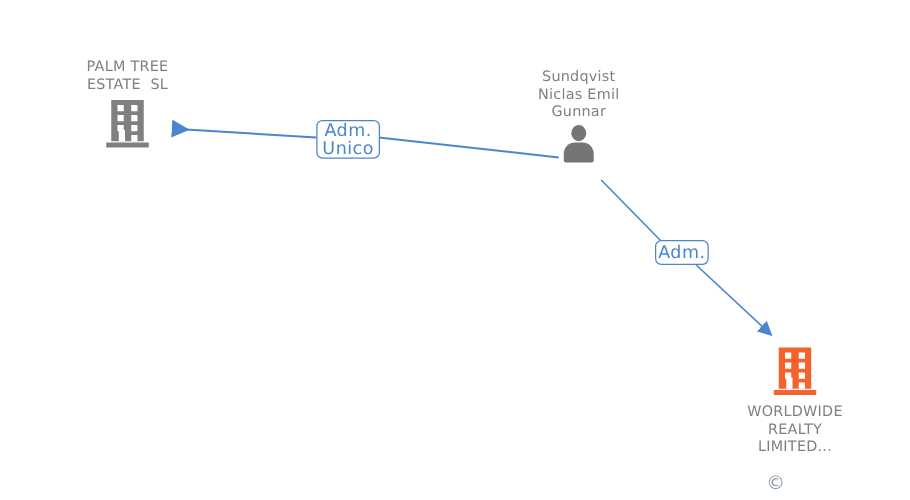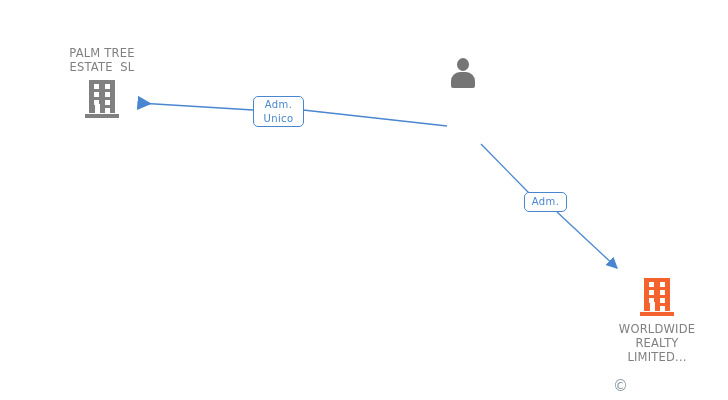--- a/index.html
+++ b/index.html
@@ -108,21 +108,21 @@
     border-radius: 9px 9px 2px 2px;
   }
 
   
   .rel-box {
     position: absolute;
     border: 1px solid #4a86d0;
     border-radius: 5px;
     background: #ffffff;
     color: #4a86d0;
-    font-size: 10px;
+    font-size: 14px;
     line-height: 14px;
     text-align: center;
     font-family: "DejaVu Sans", sans-serif;
     letter-spacing: 0.4px;
     white-space: pre;
     display: flex;
     align-items: center;
     justify-content: center;
     box-sizing: border-box;
   }
@@ -188,27 +188,30 @@
       <div class="win" style="left:9px;  top:12px;"></div>
       <div class="win" style="left:20px; top:12px;"></div>
       <div class="win" style="left:9px;  top:20px;"></div>
       <div class="win" style="left:20px; top:20px;"></div>
       <div class="win" style="left:20px; top:28px;"></div>
       <div class="door"></div>
     </div>
   </div>
 
   <div class="node" style="left:408px; top:54px; width:110px;">
+    <div class="node-label">Sundqvist
+Niclas Emil
+Gunnar</div>
     <div class="person" style="margin-top:4px;">
       <div class="head"></div>
       <div class="torso"></div>
     </div>
   </div>
 
-  <div class="node" style="left:602px; top:278px; width:110px;">
+  <div class="node" style="left:581px; top:278px; width:110px;">
     <div class="building" style="color:#f4632e;">
       <div class="base"></div>
       <div class="body"></div>
       <div class="win" style="left:9px;  top:4px;"></div>
       <div class="win" style="left:20px; top:4px;"></div>
       <div class="win" style="left:9px;  top:12px;"></div>
       <div class="win" style="left:20px; top:12px;"></div>
       <div class="win" style="left:9px;  top:20px;"></div>
       <div class="win" style="left:20px; top:20px;"></div>
       <div class="win" style="left:20px; top:28px;"></div>

